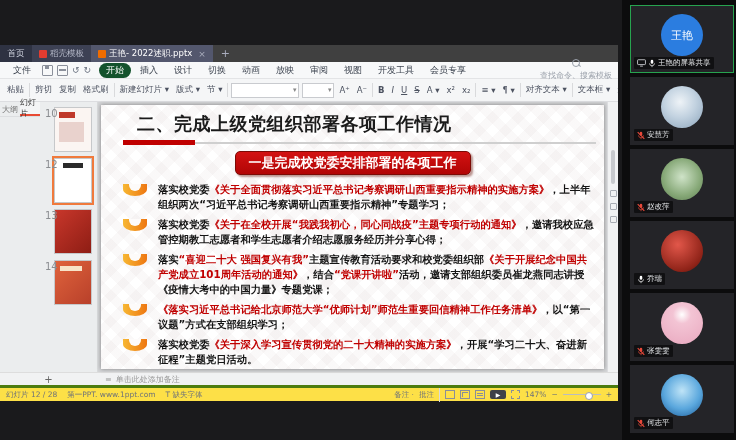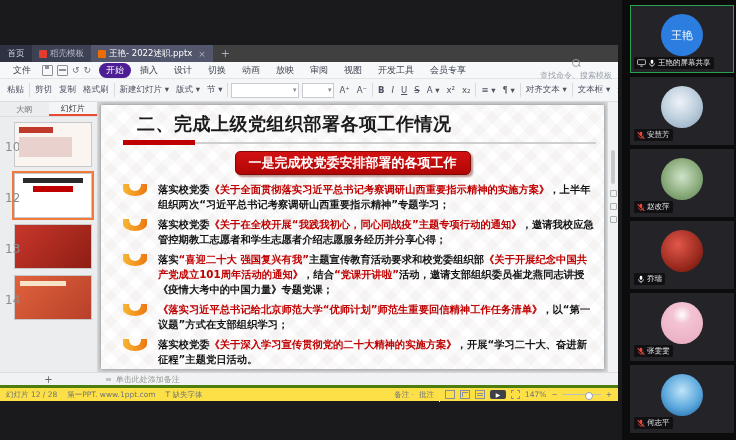--- a/index.html
+++ b/index.html
@@ -19,41 +19,41 @@
   .tab-x{color:#a9adbd;font-size:9px;margin-left:3px;}
   .tab-plus{display:flex;align-items:center;padding:0 8px;color:#a9adbd;font-size:11px;}
   .menurow{height:16px;display:flex;align-items:center;padding:0 6px;gap:2px;
            background:#f7f8f9;border-bottom:1px solid #e3e4e6;font-size:9px;color:#3d4450;}
   .qat{display:flex;align-items:center;gap:4px;margin:0 6px 0 2px;}
   .qicon{width:9px;height:9px;border:1px solid #8b909b;border-radius:1px;position:relative;}
   .qicon.save::after{content:"";position:absolute;left:2px;top:0;width:4px;height:3px;background:#8b909b;}
   .qicon.print::after{content:"";position:absolute;left:1px;top:3px;right:1px;height:2px;background:#8b909b;}
   .qglyph{color:#6b7280;font-size:9px;line-height:1;}
   .menu-item{padding:1px 7px;border-radius:8px;white-space:nowrap;}
-  .menu-item.active{background:#4c1d95;color:#fff;}
+  .menu-item.active{background:#14532d;color:#fff;}
   .search{margin-left:auto;display:flex;align-items:center;gap:3px;color:#9aa0aa;font-size:8px;flex-direction:column;}
   .mag{width:6px;height:6px;border:1px solid #9aa0aa;border-radius:50%;position:relative;flex:none;}
   .mag::after{content:"";position:absolute;left:5px;top:5px;width:3px;height:1px;background:#9aa0aa;transform:rotate(45deg);}
   .toolrow{height:22px;display:flex;align-items:center;gap:3px;padding:0 5px;background:#f5f6f7;
            border-bottom:1px solid #dcdde0;font-size:8.5px;color:#4c5260;overflow:hidden;white-space:nowrap;}
   .chip{padding:1px 2px;flex:none;}
   .chip.b{font-weight:bold}.chip.i{font-style:italic}.chip.u{text-decoration:underline}.chip.s{text-decoration:line-through}
   .vsep{width:1px;height:14px;background:#d9dadc;flex:none;}
   .selbox{height:13px;border:1px solid #c9cbcf;background:#fff;font-size:8px;color:#999;
           display:flex;align-items:center;justify-content:space-between;padding:0 2px;flex:none;}
   .selbox .caret{color:#888;font-size:7px;}
   
   .content{position:relative;height:270px;display:flex;}
-  .panel{width:97px;background:#ebedee;border-right:1px solid #d8dadb;display:flex;flex-direction:column;flex:none;}
+  .panel{width:97px;background:#ebedee;border-right:1px solid #d8dadb;display:flex;flex-direction:row;flex:none;}
   .panel-tabs{height:14px;display:flex;font-size:8px;color:#777;border-bottom:1px solid #dcdee0;}
   .panel-tab{flex:1;display:flex;align-items:center;justify-content:center;}
   .panel-tab.active{color:#333;border-bottom:2px solid #e84a33;background:#f4f5f6;}
   .thumbs{flex:1;padding:5px 5px 0 14px;display:flex;flex-direction:column;gap:6px;}
   .thumb{position:relative;height:43px;background:#fff;border:1px solid #c6c8ca;flex:none;}
-  .thumb .num{position:absolute;left:-10px;top:17px;font-size:12px;color:#8a8d90;}
+  .thumb .num{position:absolute;left:-10px;top:0;font-size:10px;color:#8a8d90;}
   .thumb.current{outline:2px solid #f07a3c;}
   .v1{background:#fbf5f2;} .v1::before{content:"";position:absolute;left:4px;top:4px;width:45%;height:6px;background:#c0392b;}
   .v1::after{content:"";position:absolute;left:4px;top:14px;width:70%;height:20px;background:#e9d2cd;}
   .v2{background:#1c1c1f;} .v2::before{content:"";position:absolute;left:6px;top:6px;width:40%;height:5px;background:#a93226;}
   .v3{background:#fff;} .v3::before{content:"";position:absolute;left:8px;top:4px;right:8px;height:5px;background:#2b2b2b;}
   .v3::after{content:"";position:absolute;left:18px;top:12px;right:18px;height:6px;background:#c00000;}
   .v4{background:linear-gradient(135deg,#c8372b,#8e1d14);}
   .v5{background:linear-gradient(135deg,#e0633c,#b8402a);} .v5::before{content:"";position:absolute;left:5px;top:5px;width:60%;height:5px;background:#f7e3c8;}
   .slidearea{flex:1;background:#d4d5d7;display:flex;align-items:flex-start;justify-content:center;padding-top:3px;}
   .rightstrip{width:10px;background:#f1f2f3;border-left:1px solid #dcdde0;display:flex;flex-direction:column;align-items:center;gap:6px;padding-top:48px;flex:none;}

